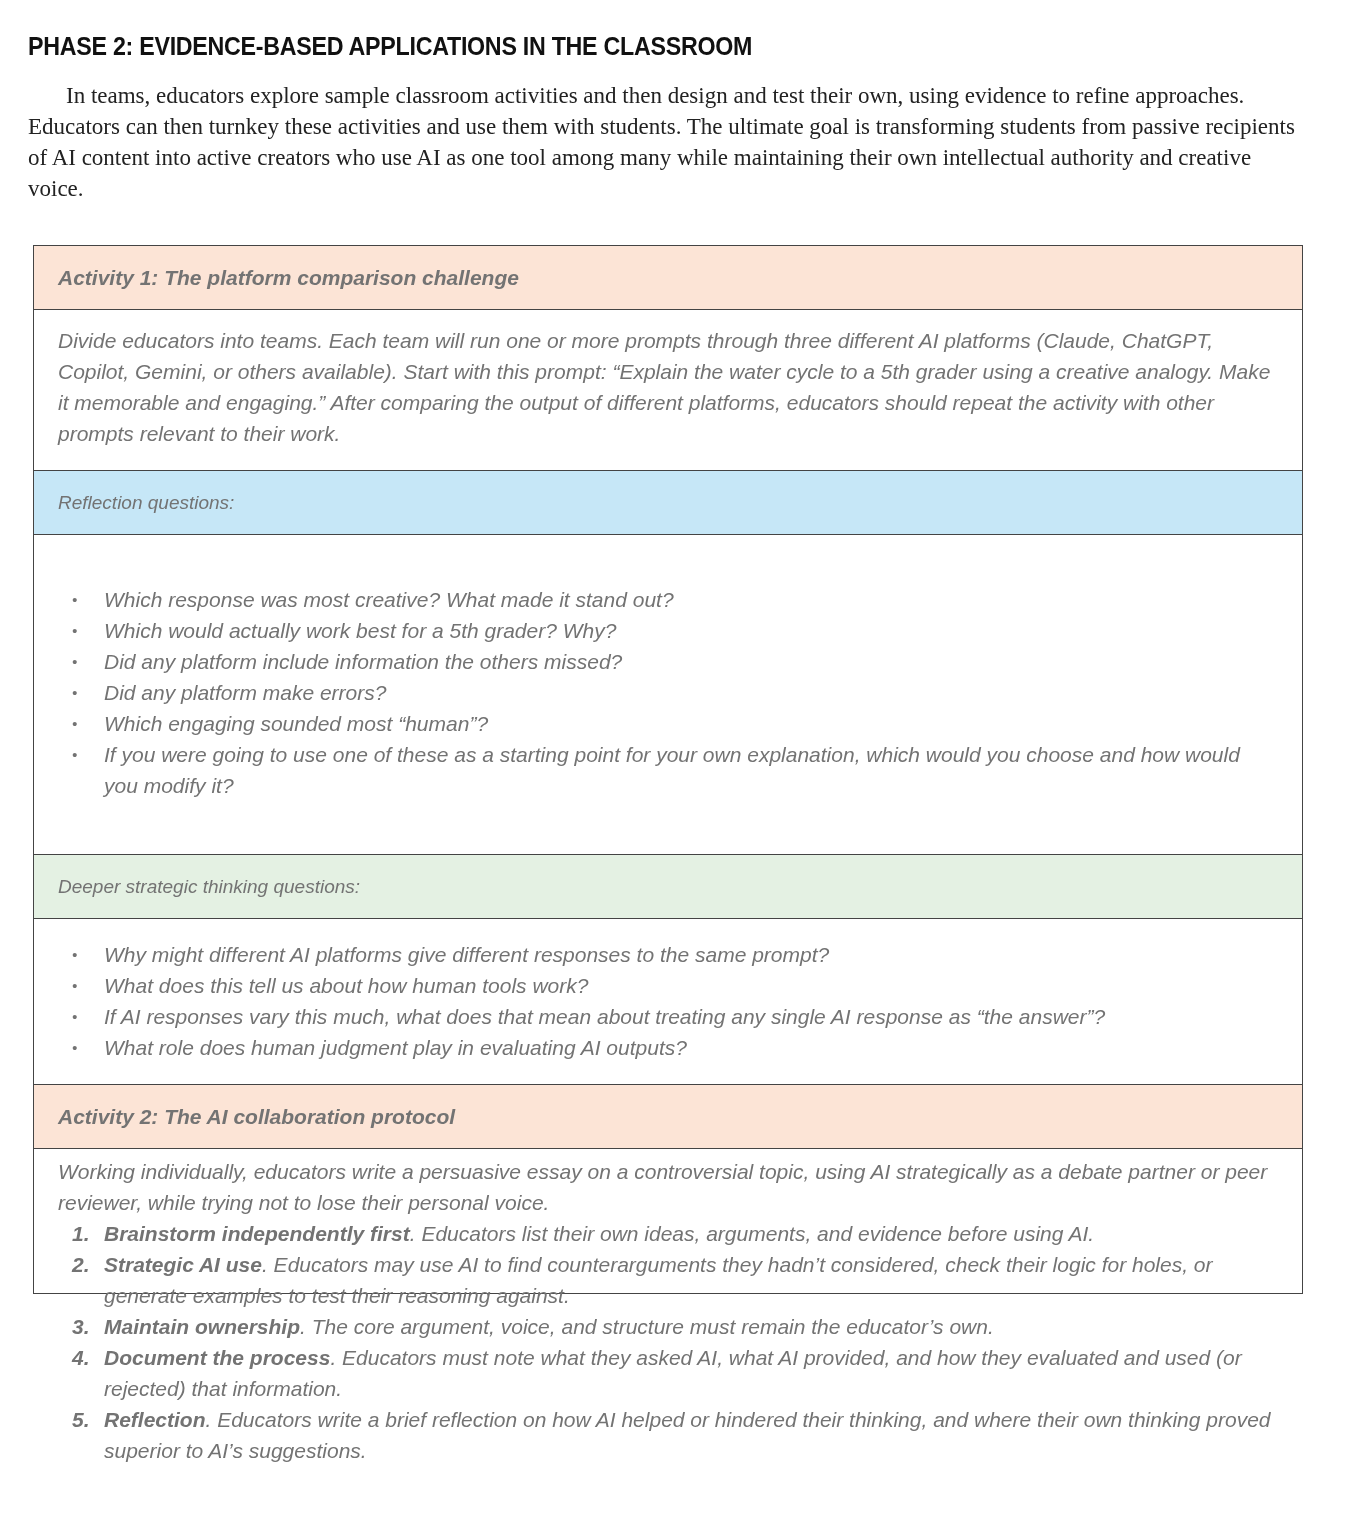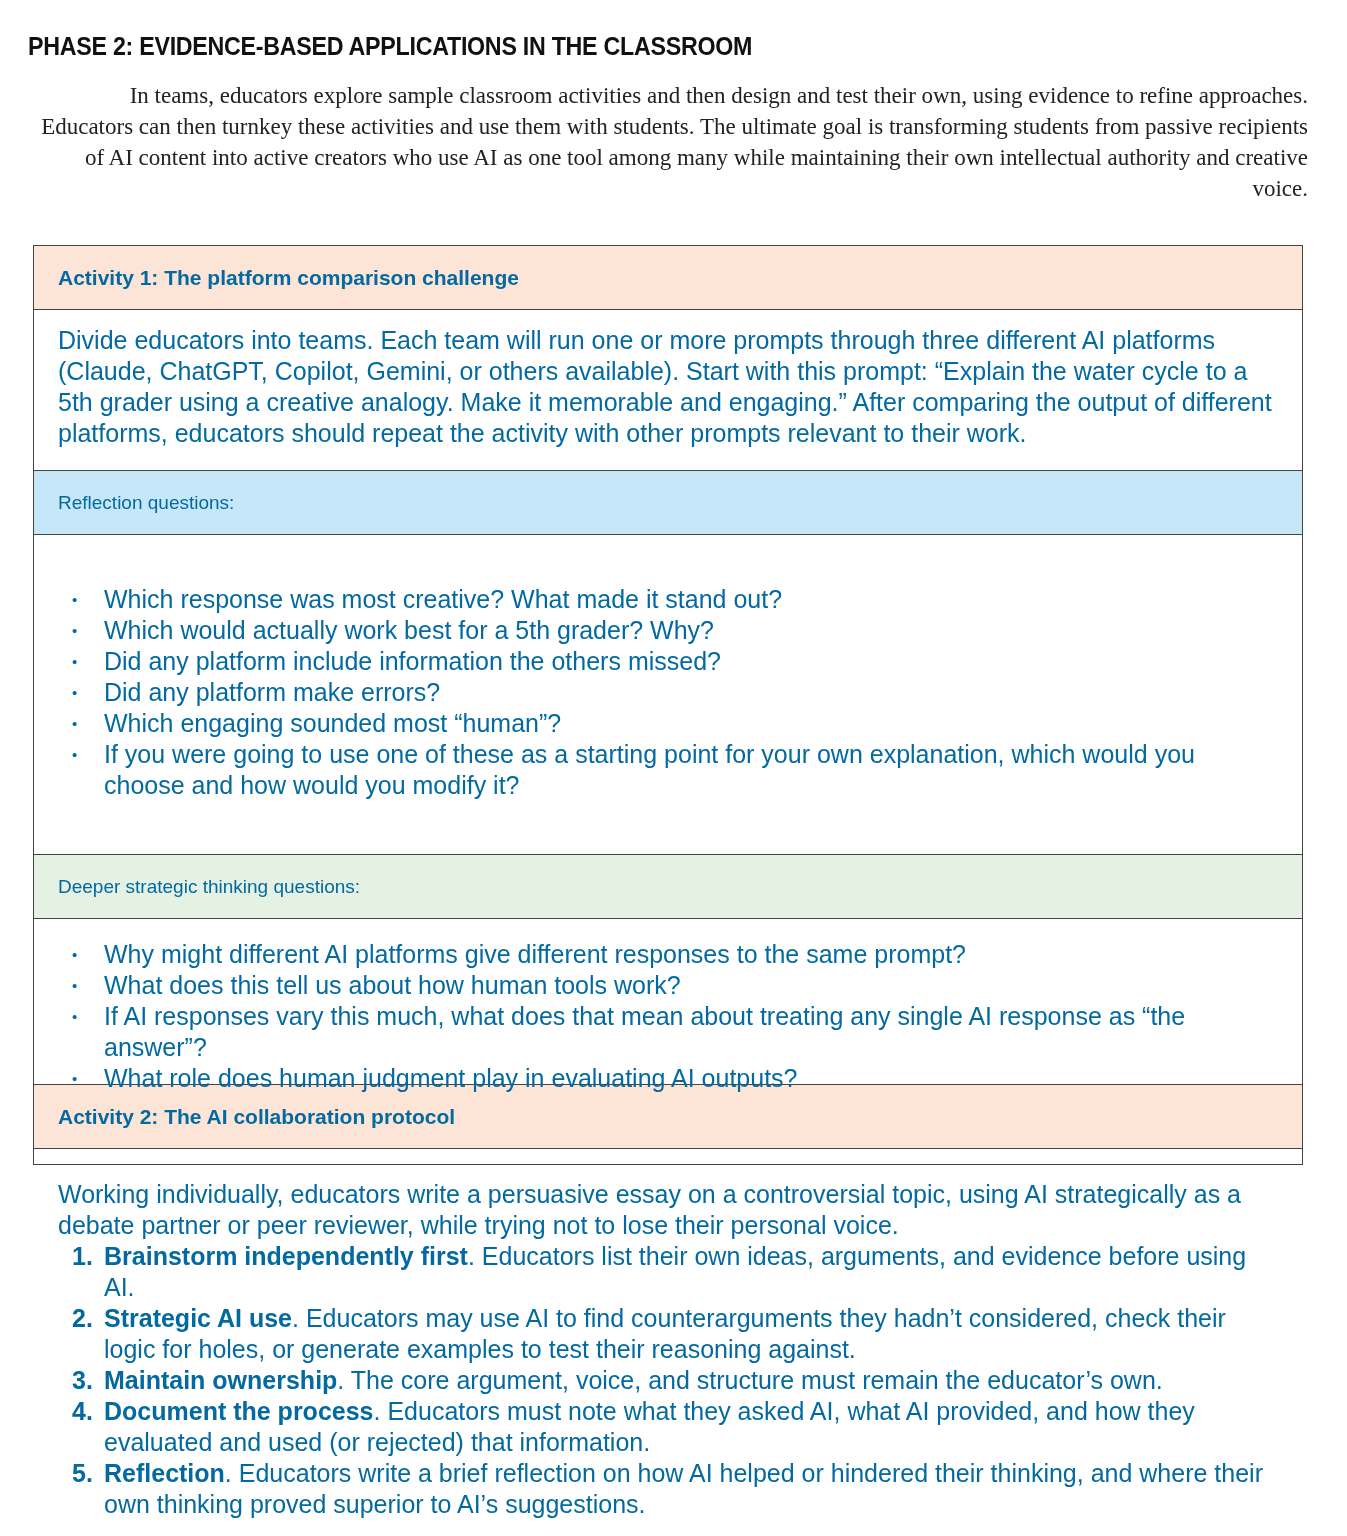--- a/index.html
+++ b/index.html
@@ -8,36 +8,37 @@
     position:absolute; left:28px; top:32px;
     font-family:"Liberation Sans", sans-serif; font-weight:bold;
     font-size:25px; letter-spacing:-0.3px; color:#111;
     transform:scaleX(0.93); transform-origin:left;
   }
   .intro {
     position:absolute; left:28px; top:80px; width:1280px;
     font-family:"Liberation Serif", serif; font-size:23px; line-height:31px;
     color:#222;
   }
-  .intro p { margin:0; text-indent:38px;text-align:right; }
+  .intro p { margin:0; text-indent:38px; }
   .table {
-    position:absolute; left:33px; top:245px; width:1270px; height:920px;
+    position:absolute; left:33px; top:245px; width:1270px; height:1049px;
     border:1.5px solid #444; box-sizing:border-box;
-    font-family:"DejaVu Sans", sans-serif; font-size:19px; color:#0369a1;
+    font-family:"DejaVu Sans", sans-serif; font-size:19px; color:#737373;
     transform-origin:left top;
+    font-style:italic;
   }
   .row { border-bottom:1.5px solid #444; box-sizing:border-box; padding:0 24px; }
   .row:last-child { border-bottom:none; }
   .hdr { height:64px; display:flex; align-items:center; font-size:19.5px; }
   .hdr.bold { font-weight:bold; font-family:"Liberation Sans", sans-serif; font-size:21px; }
   .hdr.reflect, .hdr.deeper { font-family:"Liberation Sans", sans-serif; font-size:19px; }
   .peach { background:#fce4d6; }
   .blue { background:#c6e7f7; }
   .green { background:#e4f1e3;text-align:right; }
-  .body-text { font-family:"Liberation Sans", sans-serif; font-size:25px; line-height:31px; }
+  .body-text { font-family:"Liberation Sans", sans-serif; font-size:21px; line-height:31px; }
   .bullets { list-style:none; margin:0; padding:0; }
   .bullets li { position:relative; padding-left:46px; }
   .bullets li::before { content:"•"; position:absolute; left:14px; font-size:15px; }
   .steps { list-style:none; margin:0; padding:0; }
   .steps li { position:relative; padding-left:46px; }
   .steps .num { position:absolute; left:14px; font-weight:bold; }
   .steps b { font-weight:bold; }
 </style>
 </head>
 <body>
@@ -74,21 +75,21 @@
     <ul class="bullets">
       <li>Why might different AI platforms give different responses to the same prompt?</li>
       <li>What does this tell us about how human tools work?</li>
       <li>If AI responses vary this much, what does that mean about treating any single AI response as “the answer”?</li>
       <li>What role does human judgment play in evaluating AI outputs?</li>
     </ul>
   </div>
   <div class="row hdr bold peach">
     <span>Activity 2: The AI collaboration protocol</span>
   </div>
-  <div class="row body-text" style="padding-top:30px;">
+  <div class="row body-text" style="padding-top:7px;">
     <div>Working individually, educators write a persuasive essay on a controversial topic, using AI strategically as a debate partner or peer reviewer, while trying not to lose their personal voice.</div>
     <ol class="steps">
       <li><span class="num">1.</span><b>Brainstorm independently first</b><span>. Educators list their own ideas, arguments, and evidence before using AI.</span></li>
       <li><span class="num">2.</span><b>Strategic AI use</b><span>. Educators may use AI to find counterarguments they hadn’t considered, check their logic for holes, or generate examples to test their reasoning against.</span></li>
       <li><span class="num">3.</span><b>Maintain ownership</b><span>. The core argument, voice, and structure must remain the educator’s own.</span></li>
       <li><span class="num">4.</span><b>Document the process</b><span>. Educators must note what they asked AI, what AI provided, and how they evaluated and used (or rejected) that information.</span></li>
       <li><span class="num">5.</span><b>Reflection</b><span>. Educators write a brief reflection on how AI helped or hindered their thinking, and where their own thinking proved superior to AI’s suggestions.</span></li>
     </ol>
   </div>
 </div>

